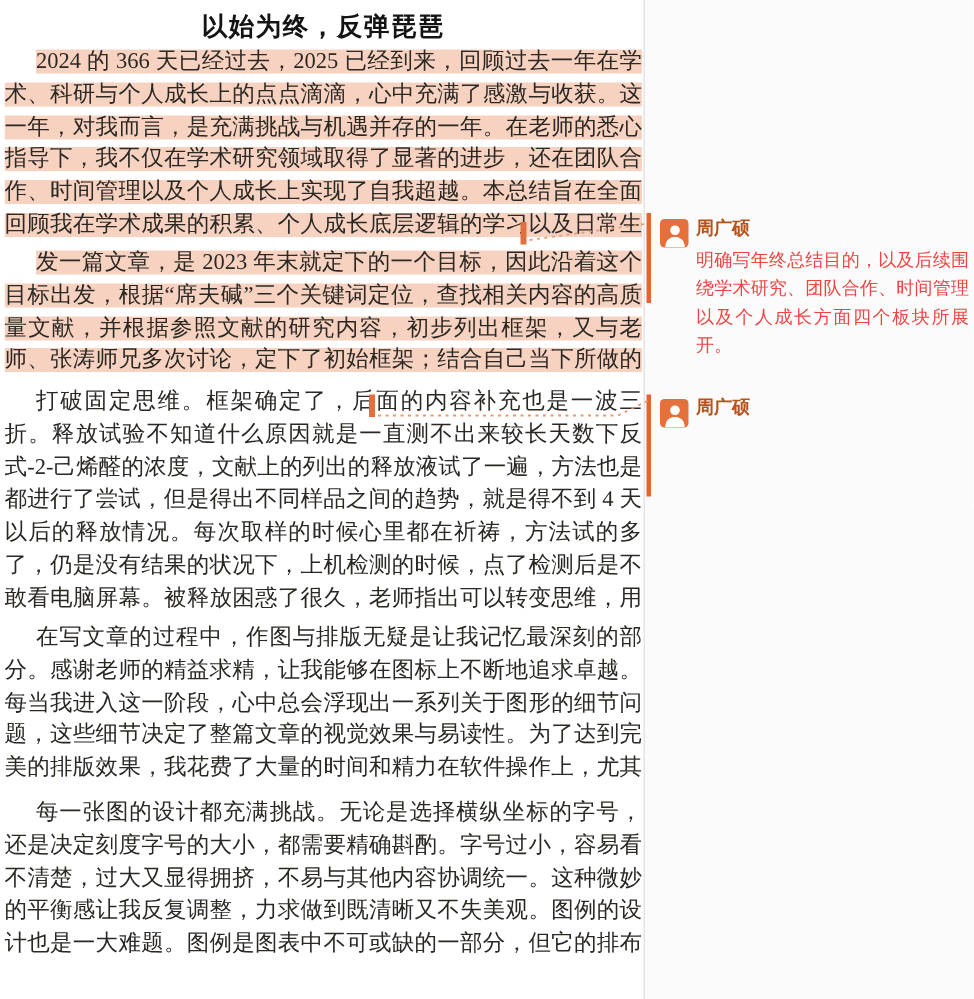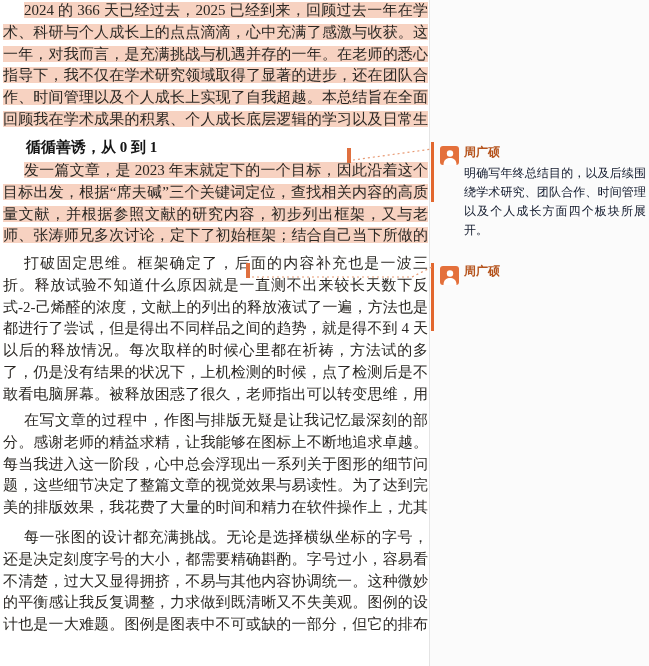--- a/index.html
+++ b/index.html
@@ -56,30 +56,30 @@
   .c2 .bar { top:4px; height:68px; }
   .avatar {
     position:absolute; left:9px; width:19px; height:19px; border-radius:3px;
     background:#e4703b; overflow:hidden;
   }
   .c1 .avatar { top:6px; }
   .c2 .avatar { top:7px; }
   .avatar svg { position:absolute; left:2.5px; top:3px; }
   .comment .content { position:absolute; left:33px; top:4px; right:2px; }
   .author { font-size:12px; font-weight:bold; color:#b5531c; margin-bottom:3px; }
-  .ctext { font-size:12px; line-height:19px; color:#0f172a; text-align:justify; }
+  .ctext { font-size:12px; line-height:19px; color:#ef4444; text-align:justify; }
 </style>
 </head>
 <body>
 
 <div class="doc">
+  <h1 class="doc-title">以始为终，反弹琵琶</h1>
 
   <p class="para p1"><span class="hl">2024 的 366 天已经过去，2025 已经到来，回顾过去一年在学术、科研与个人成长上的点点滴滴，心中充满了感激与收获。这一年，对我而言，是充满挑战与机遇并存的一年。在老师的悉心指导下，我不仅在学术研究领域取得了显著的进步，还在团队合作、时间管理以及个人成长上实现了自我超越。本总结旨在全面回顾我在学术成果的积累、个人成长底层逻辑的学习以及日常生活方面的思考与行动，以期在总结中汲取力量，为来年的新征程奠定坚实的基础。</span></p>
 
-  <h2 class="sec-heading">循循善诱，从 0 到 1</h2>
 
   <p class="para p2"><span class="hl">发一篇文章，是 2023 年末就定下的一个目标，因此沿着这个目标出发，根据“席夫碱”三个关键词定位，查找相关内容的高质量文献，并根据参照文献的研究内容，初步列出框架，又与老师、张涛师兄多次讨论，定下了初始框架；结合自己当下所做的试验去填充框架，以终为始。</span></p>
 
   <p class="para p3">打破固定思维。框架确定了，后面的内容补充也是一波三折。释放试验不知道什么原因就是一直测不出来较长天数下反式-2-己烯醛的浓度，文献上的列出的释放液试了一遍，方法也是都进行了尝试，但是得出不同样品之间的趋势，就是得不到 4 天以后的释放情况。每次取样的时候心里都在祈祷，方法试的多了，仍是没有结果的状况下，上机检测的时候，点了检测后是不敢看电脑屏幕。被释放困惑了很久，老师指出可以转变思维，用浓度表示具体的量，趋势是确定的，表现形式是多样的。</p>
 
   <p class="para p4">在写文章的过程中，作图与排版无疑是让我记忆最深刻的部分。感谢老师的精益求精，让我能够在图标上不断地追求卓越。每当我进入这一阶段，心中总会浮现出一系列关于图形的细节问题，这些细节决定了整篇文章的视觉效果与易读性。为了达到完美的排版效果，我花费了大量的时间和精力在软件操作上，尤其是 Origin 和 AI 这两个工具几乎成了我日常工作中最频繁打开的软件。</p>
 
   <p class="para p5">每一张图的设计都充满挑战。无论是选择横纵坐标的字号，还是决定刻度字号的大小，都需要精确斟酌。字号过小，容易看不清楚，过大又显得拥挤，不易与其他内容协调统一。这种微妙的平衡感让我反复调整，力求做到既清晰又不失美观。图例的设计也是一大难题。图例是图表中不可或缺的一部分，但它的排布方式同样需要细致考量。有时候我会选择将图例水平排布，便于清晰对照；而有</p>
 </div>
 

